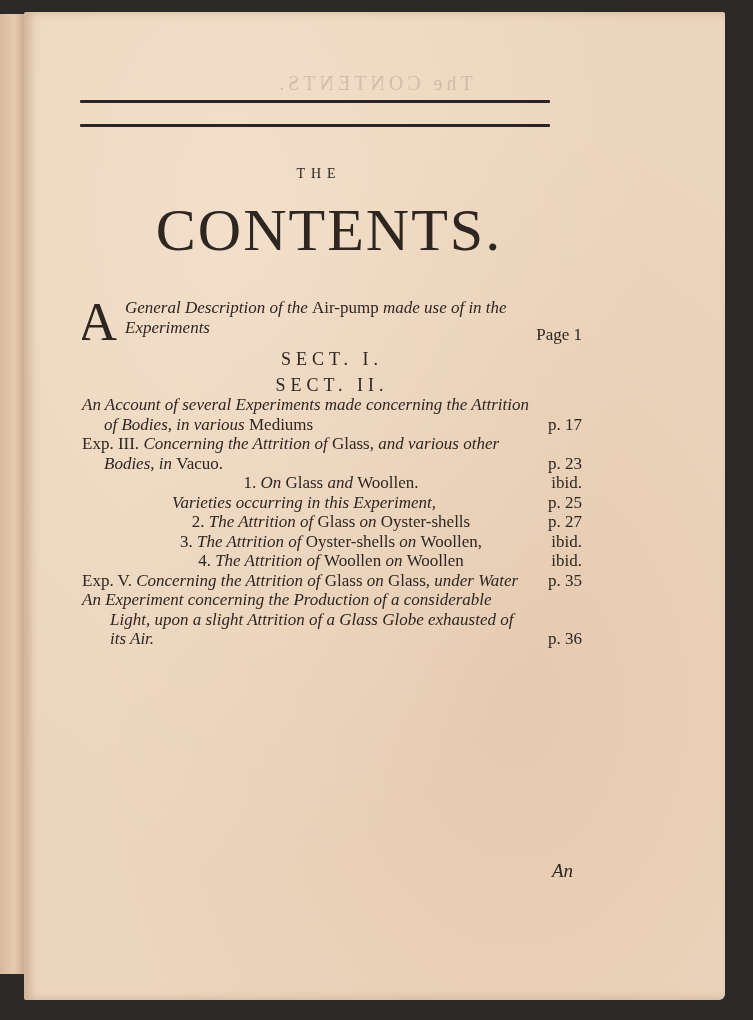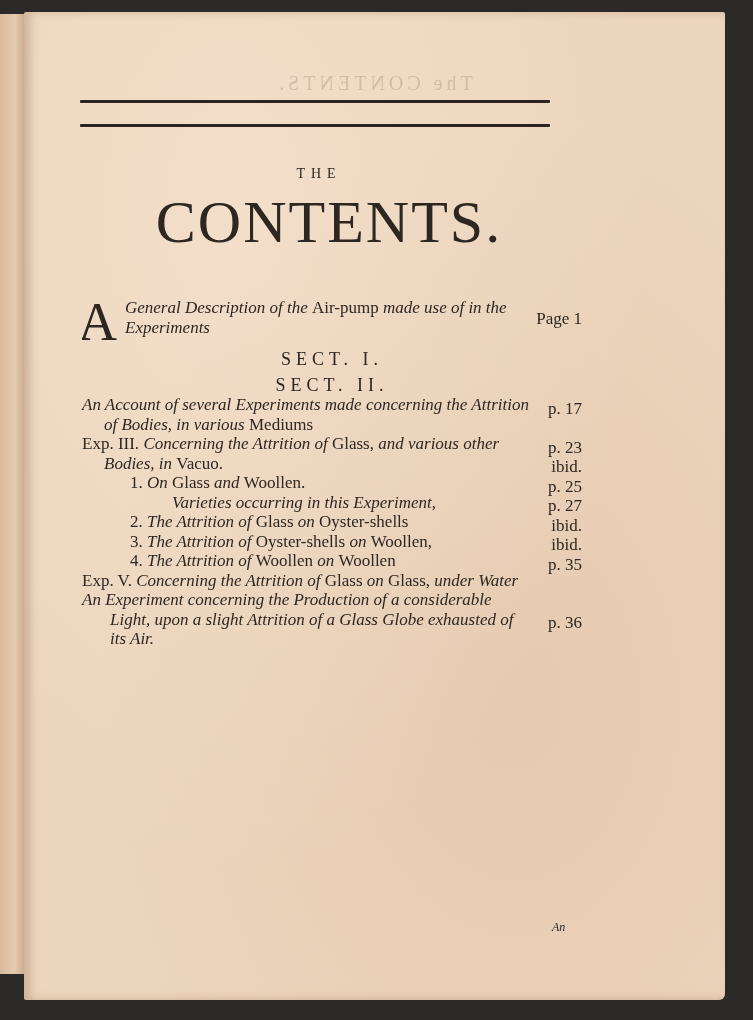--- a/index.html
+++ b/index.html
@@ -33,36 +33,36 @@
     position:absolute; left:56px; width:470px; height:3px; background:#2b2420;
     border-radius:1px;
   }
   .rule.r1 { top:88px; }
   .rule.r2 { top:112px; }
   .the {
     position:absolute; left:0; width:590px; top:154px; text-align:center;
     font-size:14px; letter-spacing:6px;
   }
   .contents {
-    position:absolute; left:70px; width:470px; top:178px; text-align:center;
+    position:absolute; left:70px; width:470px; top:186px; text-align:center;
     font-size:60px; letter-spacing:2px; line-height:64px;
   }
   .toc { position:absolute; left:58px; top:286px; width:500px; font-size:17px; line-height:19.5px; }
   .row { position:relative; display:block; }
   .row .txt { display:block; padding-right:50px; }
-  .row .pg { position:absolute; right:0; bottom:16px; font-style:normal; }
+  .row .pg { position:absolute; right:0; bottom:0; font-style:normal; }
   .it { font-style:italic; }
-  .ind2 { padding-left:48px; }
+  .ind2 { padding-left:48px;text-align:center; }
   .ind3 { padding-left:90px; }
   .hang { padding-left:22px; text-indent:-22px; }
   .hang2 { padding-left:28px; text-indent:-28px; }
   .sect { text-align:center; letter-spacing:5px; font-size:18px; margin:6px 0 0 0; }
   .dropcap { float:left; font-size:54px; line-height:44px; margin:2px 8px 0 -4px; }
   .first { overflow:hidden; margin-bottom:2px; }
-  .catch { position:absolute; left:528px; top:908px; font-style:italic; font-size:12px; }
+  .catch { position:absolute; left:528px; top:848px; font-style:italic; font-size:19px; }
 </style>
 </head>
 <body>
 
 <div class="left-leaf"></div>
 
 <div class="page">
   <div class="ghost">The CONTENTS.</div>
   <div class="rule r1"></div>
   <div class="rule r2"></div>

